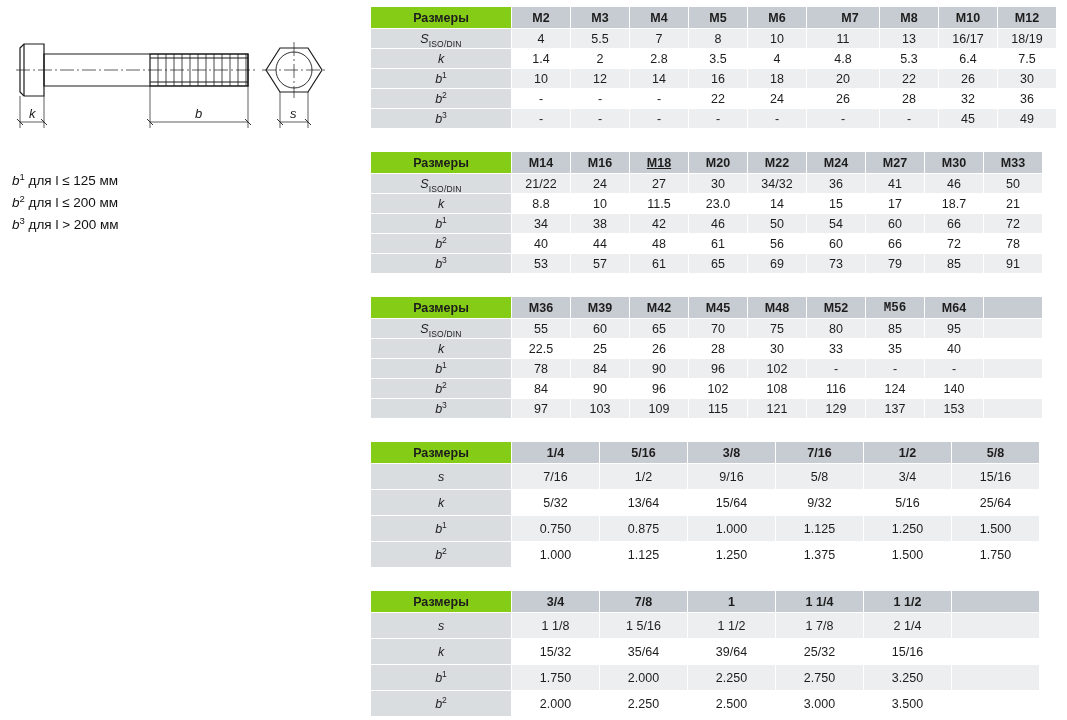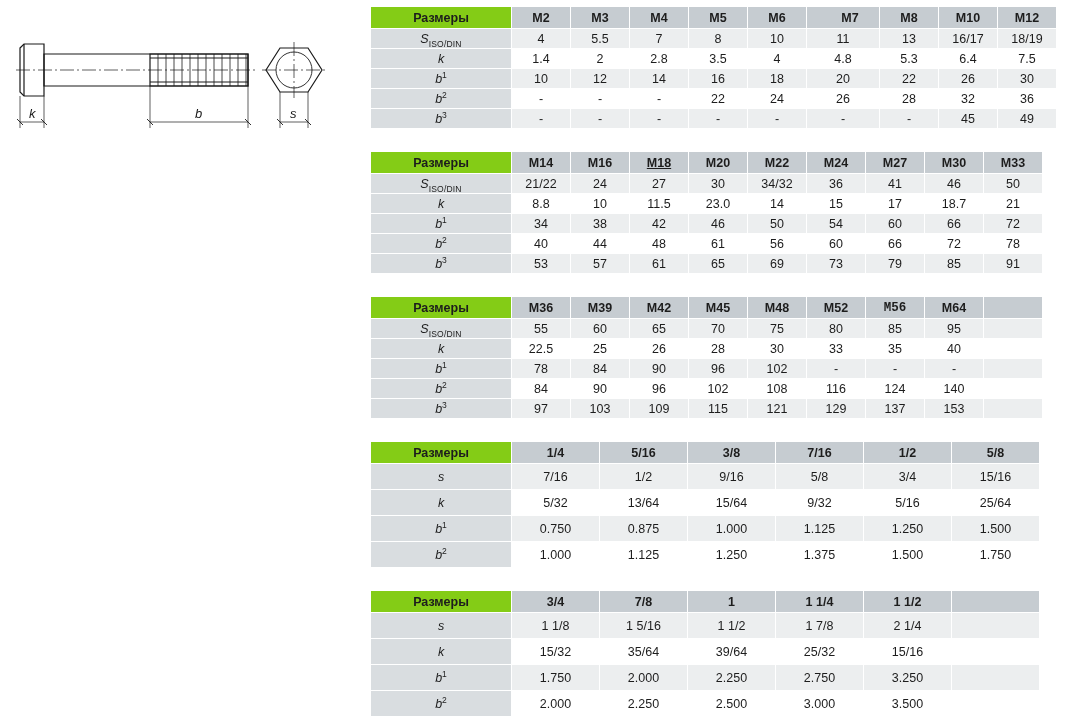--- a/index.html
+++ b/index.html
@@ -179,20 +179,31 @@
             <line x1="265" y1="85" x2="271" y2="91"></line>
             <line x1="293" y1="85" x2="299" y2="91"></line>
           </g>
         </g>
         <text x="17" y="84" font-family="Liberation Sans, sans-serif" font-size="13" font-style="italic" fill="#1a1a1a">k</text>
         <text x="183" y="84" font-family="Liberation Sans, sans-serif" font-size="13" font-style="italic" fill="#1a1a1a">b</text>
         <text x="278" y="84" font-family="Liberation Sans, sans-serif" font-size="13" font-style="italic" fill="#1a1a1a">s</text>
       </svg>
     </div>
 
+    <div class="notes">
+      <div>
+        <span class="ital">b</span><sup>1</sup><span> для l ≤ 125 мм</span>
+      </div>
+      <div>
+        <span class="ital">b</span><sup>2</sup><span> для l ≤ 200 мм</span>
+      </div>
+      <div>
+        <span class="ital">b</span><sup>3</sup><span> для l &gt; 200 мм</span>
+      </div>
+    </div>
   </div>
 
   <div class="tables" id="tables-container">
       <table class="dim">
         <thead>
           <tr class="head">
             <th class="rowlabel" style="width: 140px;">Размеры</th>
             <th style="width: 58px;">M2</th>
             <th style="width: 58px;">M3</th>
             <th style="width: 58px;">M4</th>

